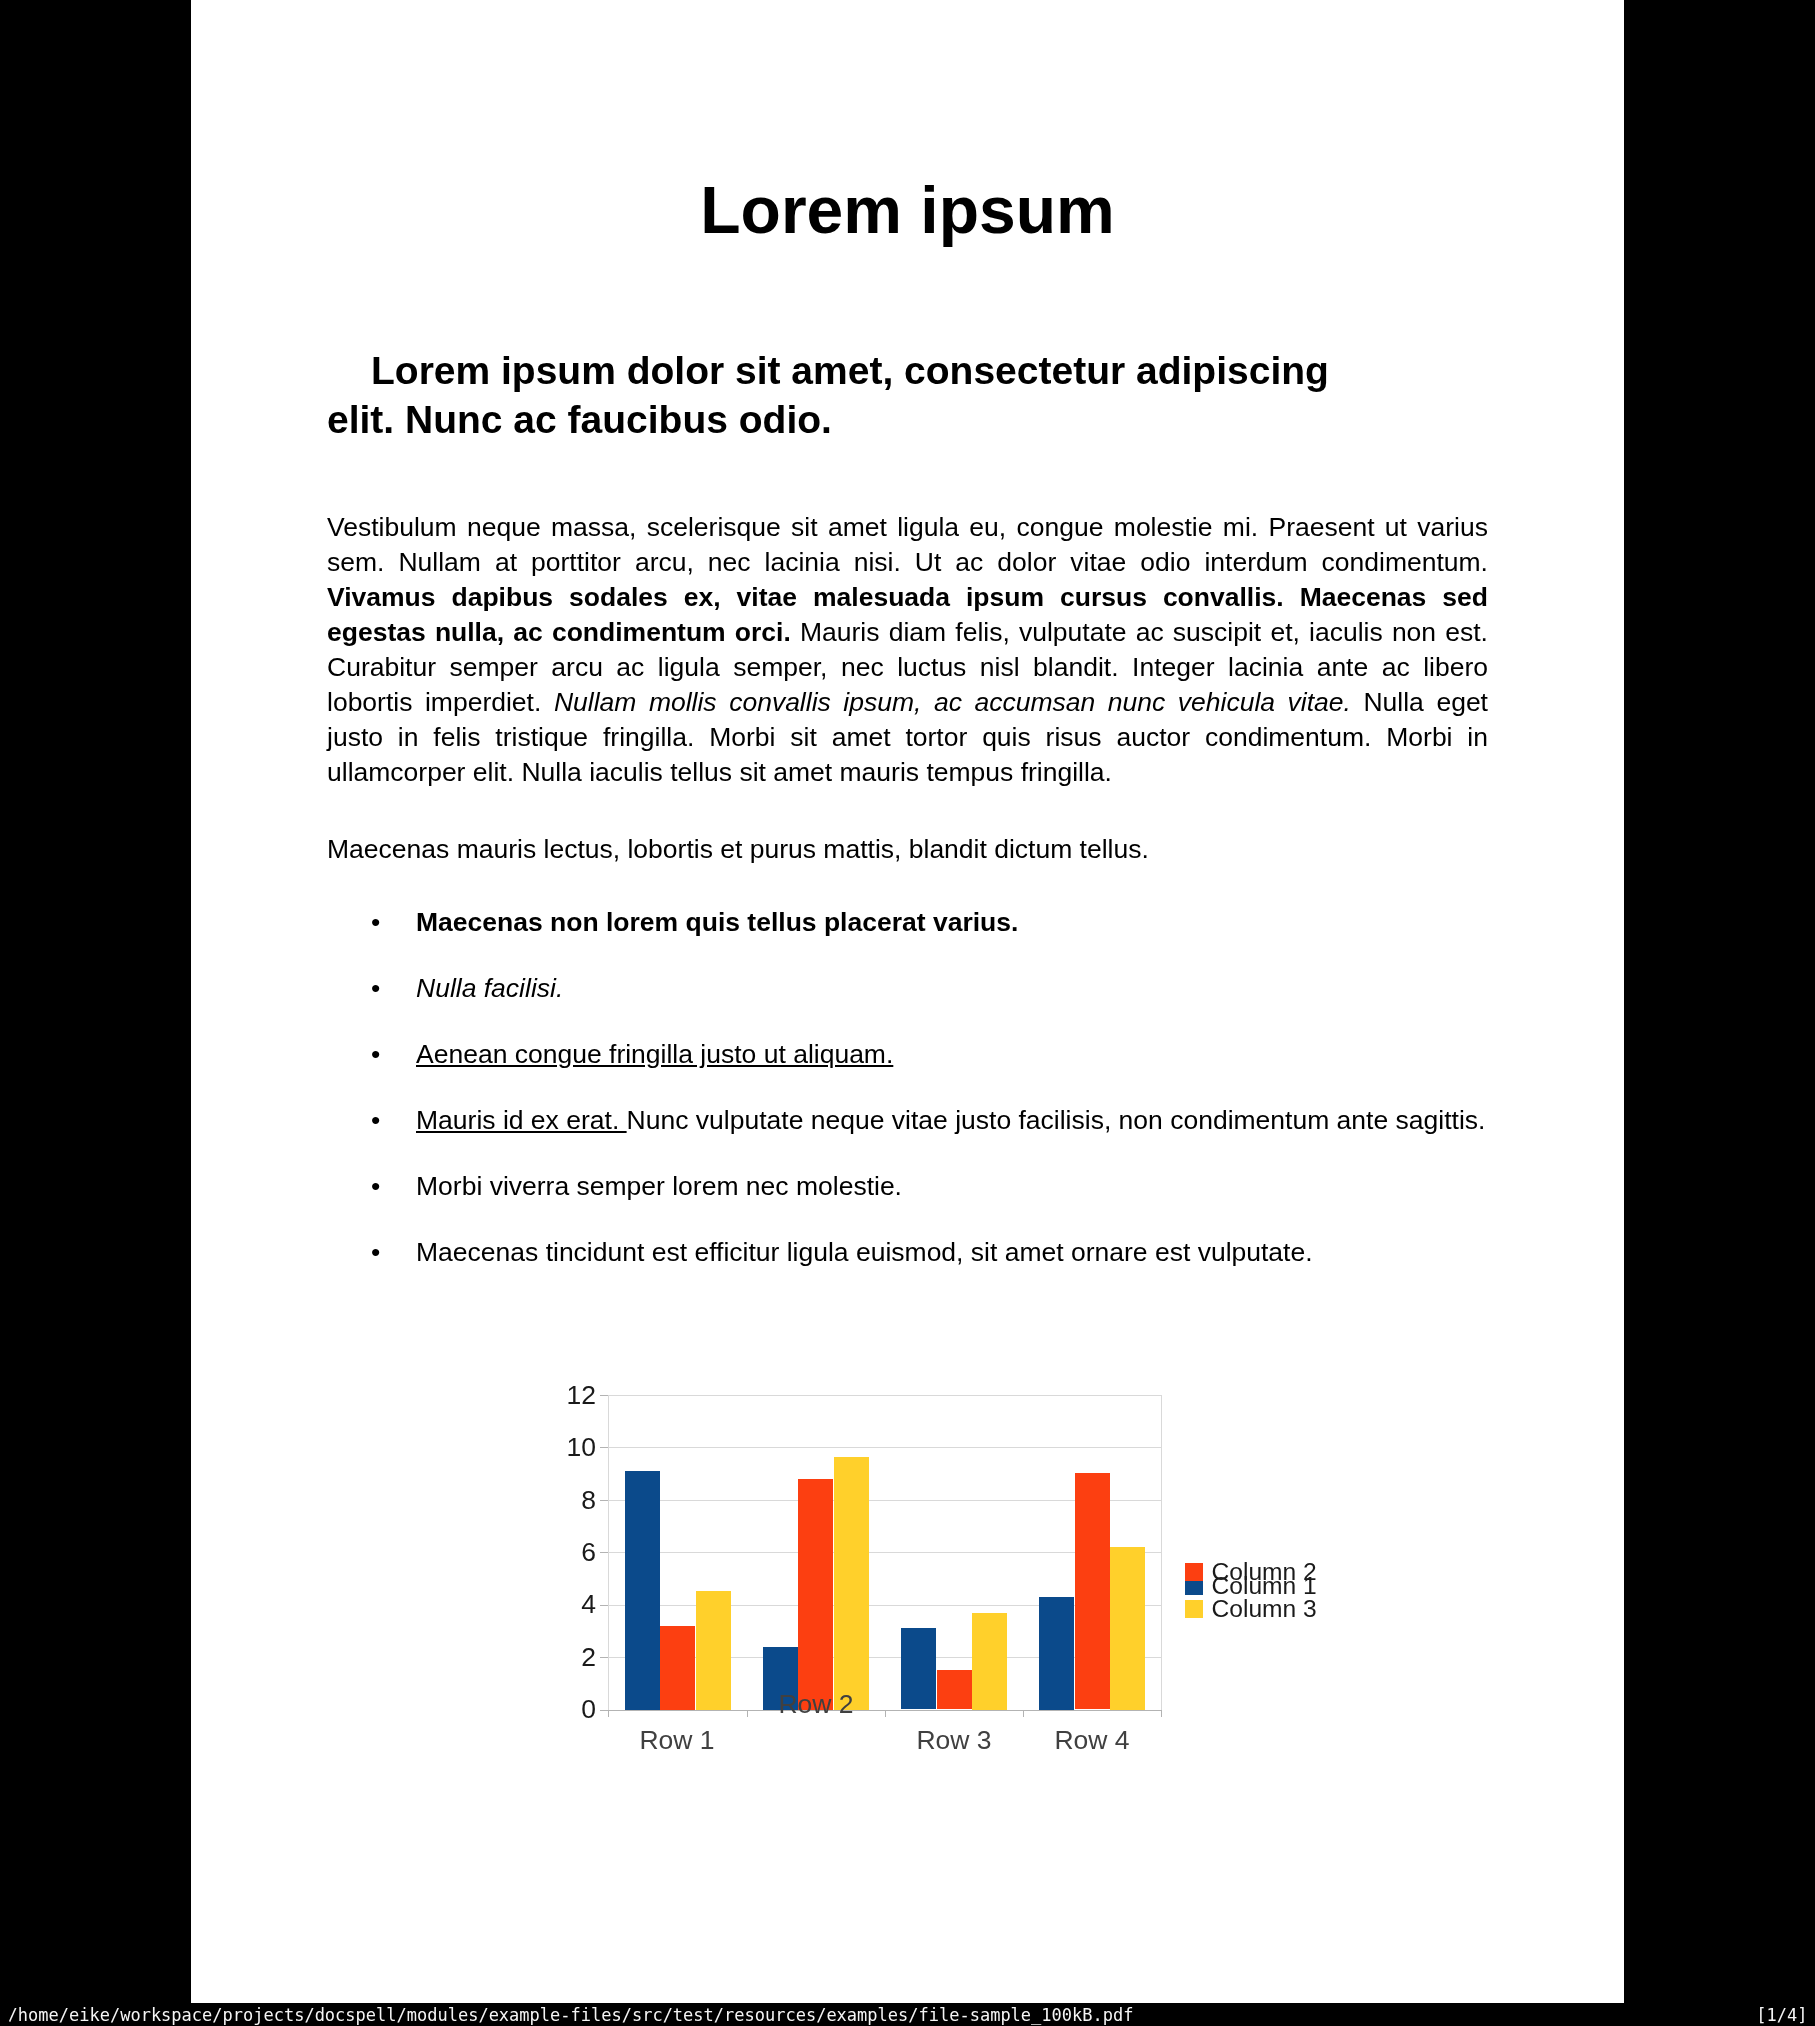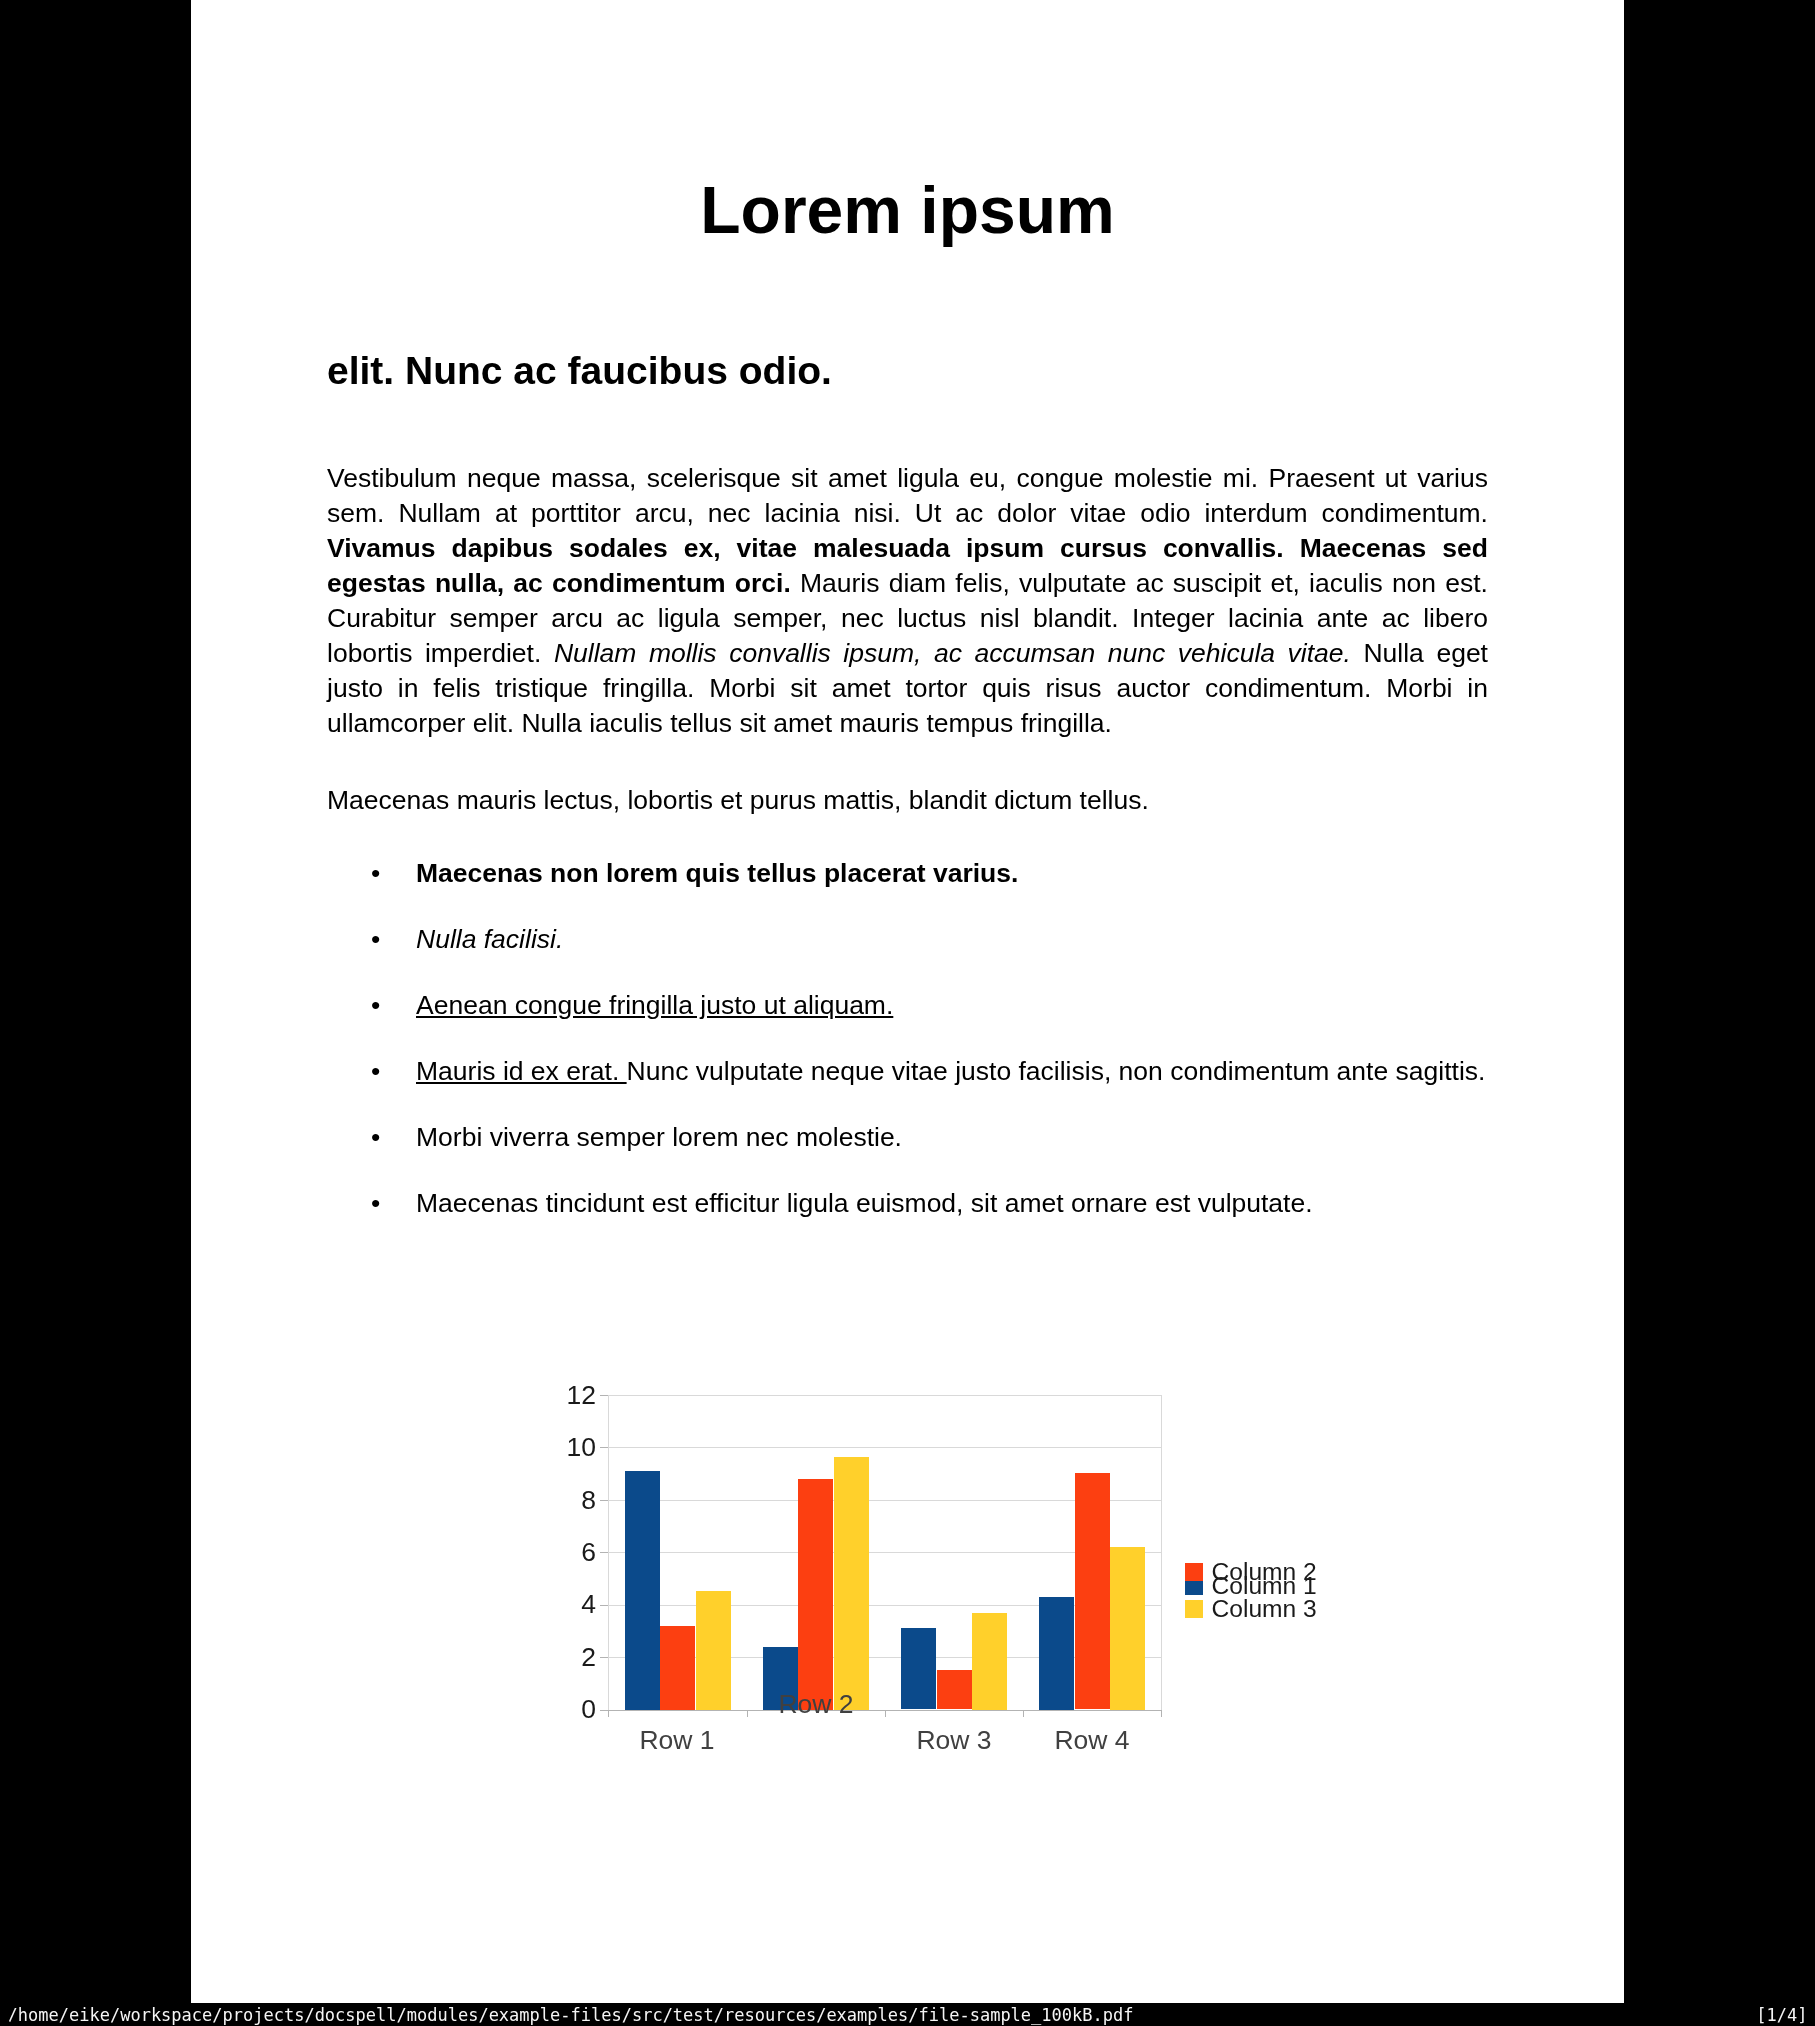--- a/index.html
+++ b/index.html
@@ -38,20 +38,21 @@
              padding:0 7.6px;font-family:"DejaVu Sans Mono",monospace;font-size:17px;color:#f5f5f5;white-space:nowrap;}
 </style>
 </head>
 <body>
 
 <div class="screen">
   <div class="page">
     <div class="content">
       <h1 class="doc-title">Lorem ipsum</h1>
       <div class="heading">
+        <div class="h-indent">Lorem ipsum dolor sit amet, consectetur adipiscing</div>
         <div>elit. Nunc ac faucibus odio.</div>
       </div>
       <p class="para p1"><span class="">Vestibulum neque massa, scelerisque sit amet ligula eu, congue molestie mi. Praesent ut varius sem. Nullam at porttitor arcu, nec lacinia nisi. Ut ac dolor vitae odio interdum condimentum. </span><span class="b ">Vivamus dapibus sodales ex, vitae malesuada ipsum cursus convallis. Maecenas sed egestas nulla, ac condimentum orci.</span><span class=""> Mauris diam felis, vulputate ac suscipit et, iaculis non est. Curabitur semper arcu ac ligula semper, nec luctus nisl blandit. Integer lacinia ante ac libero lobortis imperdiet. </span><span class="i ">Nullam mollis convallis ipsum, ac accumsan nunc vehicula vitae.</span><span class=""> Nulla eget justo in felis tristique fringilla. Morbi sit amet tortor quis risus auctor condimentum. Morbi in ullamcorper elit. Nulla iaculis tellus sit amet mauris tempus fringilla.</span></p>
       <p class="para p2">Maecenas mauris lectus, lobortis et purus mattis, blandit dictum tellus.</p>
       <ul class="bullets">
         <li><span class="dot">•</span><span><span class="b ">Maecenas non lorem quis tellus placerat varius.</span></span></li>
         <li><span class="dot">•</span><span><span class="i ">Nulla facilisi.</span></span></li>
         <li><span class="dot">•</span><span><span class="u">Aenean congue fringilla justo ut aliquam.</span></span></li>
         <li><span class="dot">•</span><span><span class="u">Mauris id ex erat. </span><span class="">Nunc vulputate neque vitae justo facilisis, non condimentum ante sagittis.</span></span></li>
         <li><span class="dot">•</span><span><span class="">Morbi viverra semper lorem nec molestie.</span></span></li>

